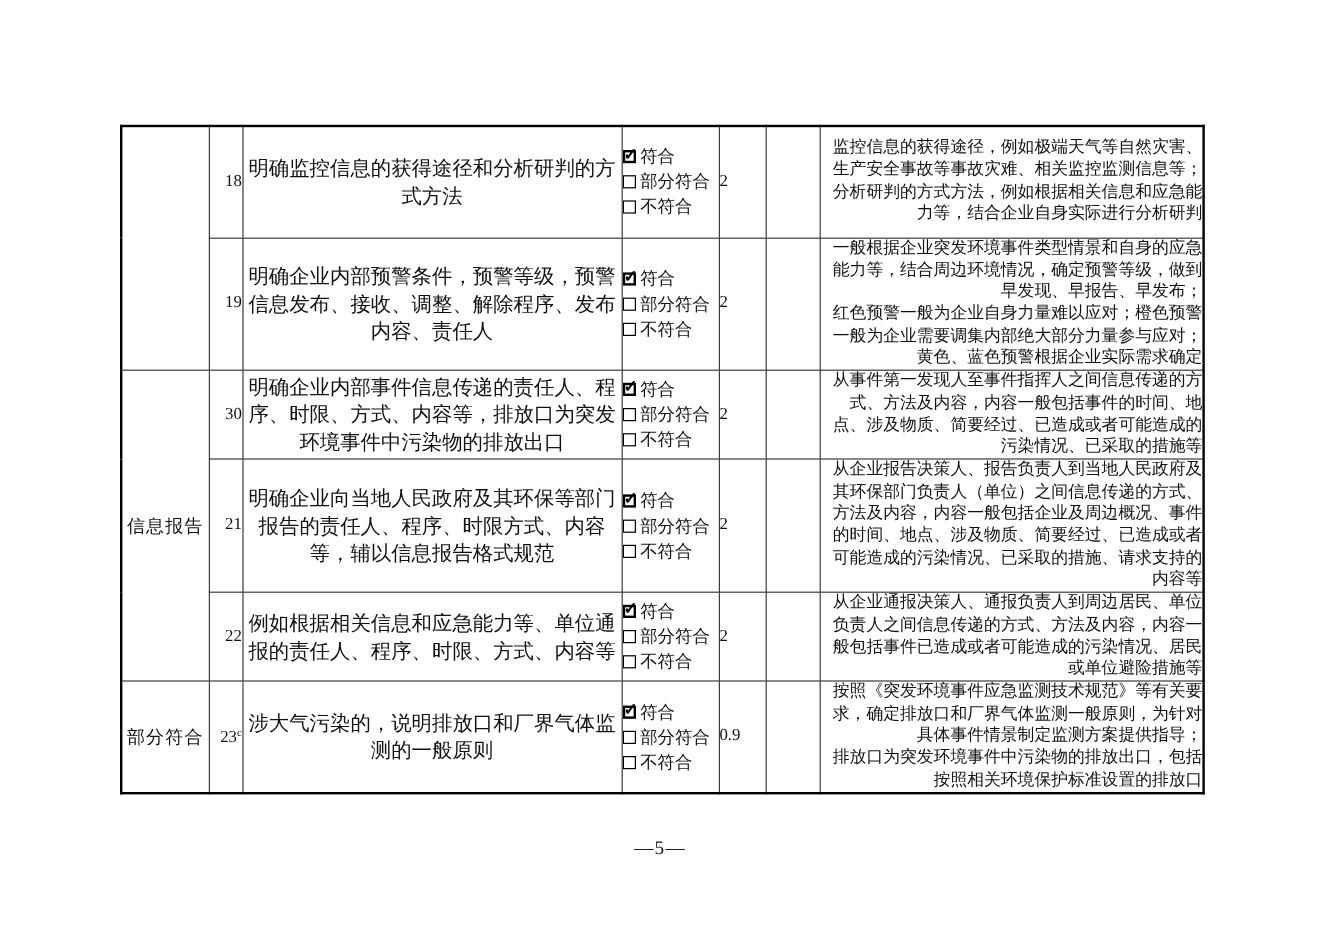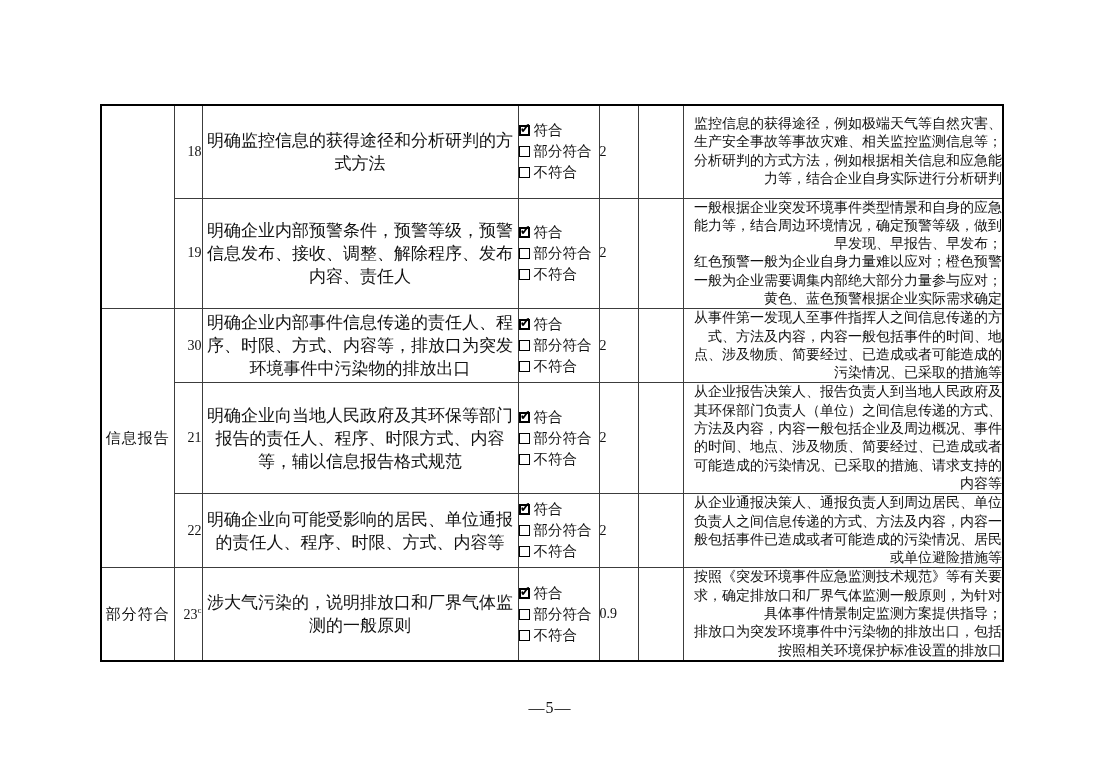--- a/index.html
+++ b/index.html
@@ -145,21 +145,21 @@
           </div>
         </td>
         <td class="cell-score">2</td>
         <td class="cell-blank"></td>
         <td class="cell-remark">
           <div class="remark-para">从企业报告决策人、报告负责人到当地人民政府及其环保部门负责人（单位）之间信息传递的方式、方法及内容，内容一般包括企业及周边概况、事件的时间、地点、涉及物质、简要经过、已造成或者可能造成的污染情况、已采取的措施、请求支持的内容等</div>
         </td>
       </tr>
       <tr style="height: 71px;">
         <td class="cell-no"><span>22</span></td>
-        <td class="cell-desc">明确企业向可能受影响的居民、单位通报的责任人、程序、时限、方式、内容等</td>
+        <td class="cell-desc">例如根据相关信息和应急能力等、单位通报的责任人、程序、时限、方式、内容等</td>
         <td class="cell-opts">
           <div class="opt-line">
             <span class="cb checked"></span>
             <span>符合</span>
           </div>
           <div class="opt-line">
             <span class="cb"></span>
             <span>部分符合</span>
           </div>
           <div class="opt-line">

